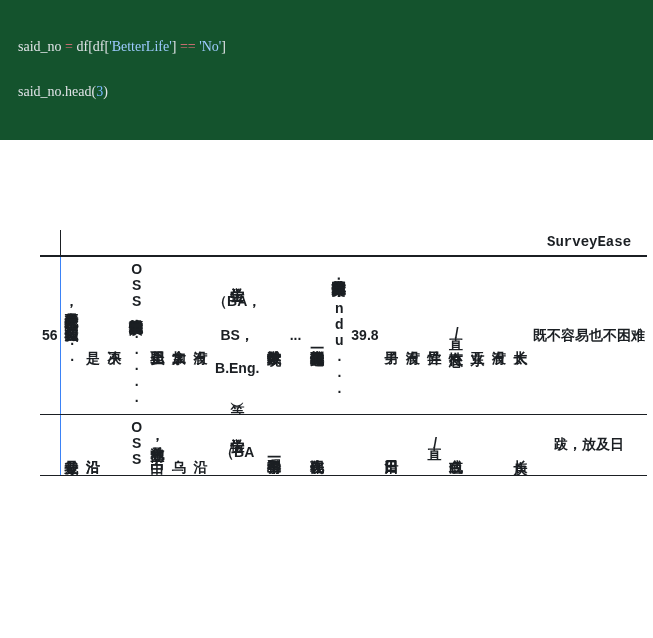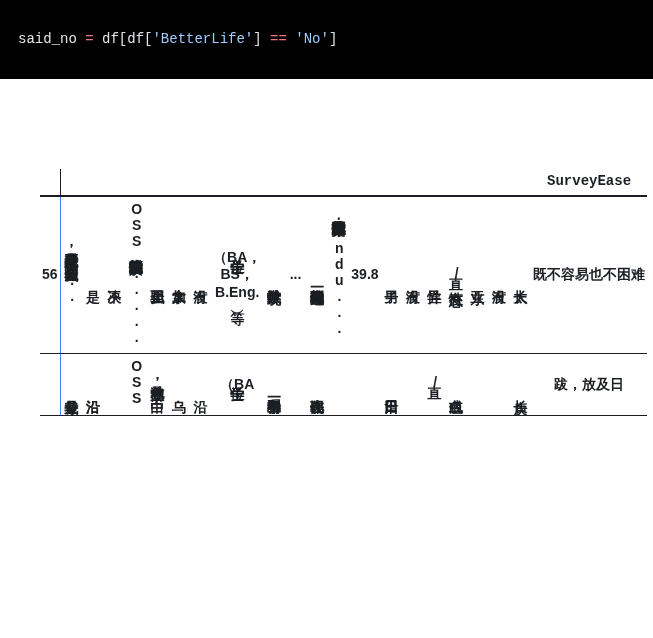--- a/index.html
+++ b/index.html
@@ -10,24 +10,24 @@
   body {
     font-family: "Microsoft YaHei", "PingFang SC", -apple-system, BlinkMacSystemFont, "Segoe UI", Helvetica, Arial, sans-serif;
     font-size: 14px;
     color: #1b1f23;
     background: #ffffff;
     width: 653px;
     height: 638px;
     overflow: hidden;
   }
   .code-block {
-    background: #000000;
+    background: #14532d;
     color: #e1e4e8;
-    padding: 6px 18px;
-    font-family: Liberation Mono, monospace;
+    padding: 14px 18px;
+    font-family: Liberation Serif, serif;
     font-size: 14px;
     line-height: 1.6;
     white-space: pre;
   }
   .code-block .line { display: block; }
   .tok-var { color: #e1e4e8; }
   .tok-op { color: #f97583; }
   .tok-str { color: #9ecbff; }
   .tok-num { color: #79b8ff; }
   .tok-plain { color: #e1e4e8; }
@@ -76,29 +76,30 @@
     display: inline-block;
   }
   .cell-text {
     display: inline-block;
   }
   .cell-mixed {
     display: flex;
     flex-direction: column;
     align-items: center;
     justify-content: center;
-    gap:0;
+    gap:16px;
   }
   th:nth-child(9), td:nth-child(9) { min-width: 22px; }
 </style>
 </head>
 <body>
 
 <div class="code-block">
 <span class="line"><span class="tok-var">said_no</span><span class="tok-op"> = </span><span class="tok-plain">df[df[</span><span class="tok-str">'BetterLife'</span><span class="tok-plain">]</span><span class="tok-op"> == </span><span class="tok-str">'No'</span><span class="tok-plain">]</span></span>
+<span class="line"><span class="tok-plain">said_no.head(</span><span class="tok-num">3</span><span class="tok-plain">)</span></span>
 </div>
 
 <div class="output-area">
   <table>
     <thead>
       <tr>
         <th class="rowidx-head"></th>
         <th><span class="vcol">被访者</span></th>
         <th><span class="vcol">主枝</span></th>
         <th><span class="vcol">业余爱好者</span></th>

